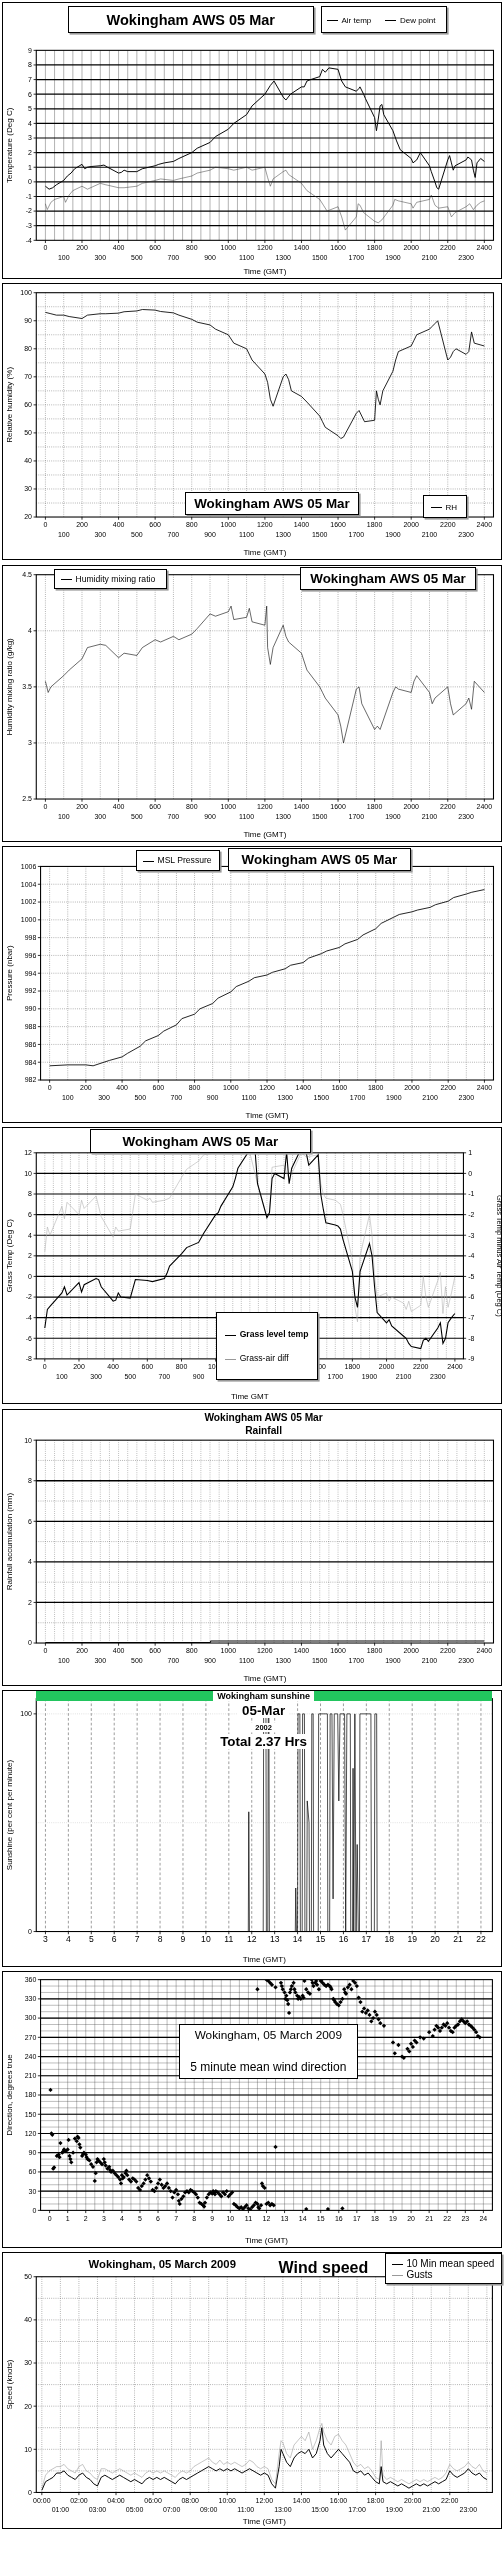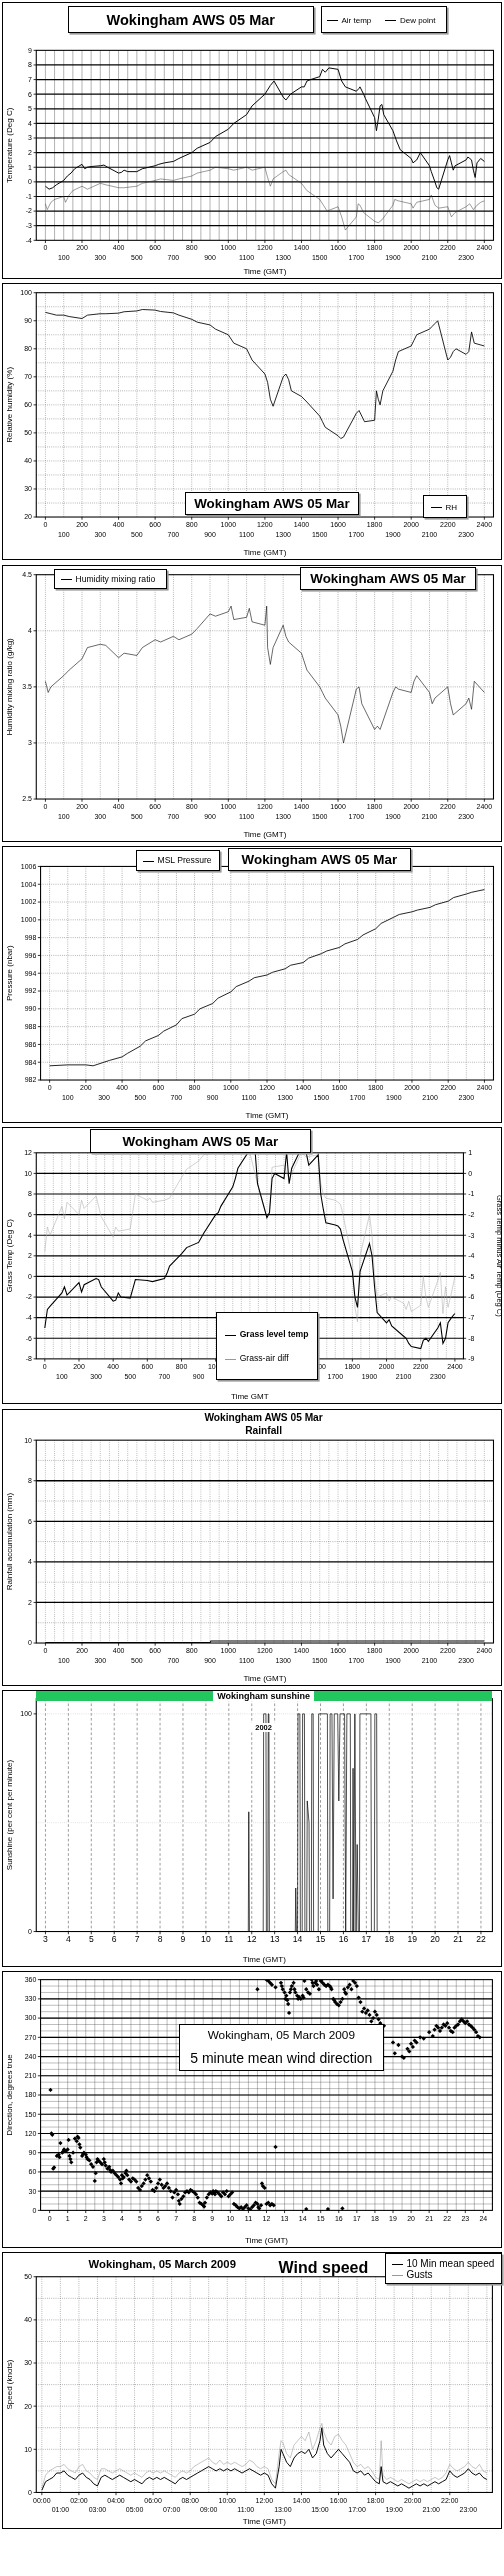--- a/index.html
+++ b/index.html
@@ -36,21 +36,21 @@
   .t6b{top:15px;font-size:10.2px;}
   
   .t7a{top:0px;font-size:9px;background:#22c55e;}
   .t7b{top:11.8px;font-size:13.4px;}
   .t7c{top:32px;font-size:7.5px;}
   .t7d{top:43px;font-size:13.4px;}
   .ct span{background:#fff;padding:0 4.3px;}
   
   .t8{left:176px;top:52px;text-align:center;padding:3.2px 10.7px;box-shadow:none;border:0.5px solid #000;}
   .t8 .big{font-size:11.8px;display:block;}
-  .t8 .small{font-size:14px;display:block;margin-top:8px;}
+  .t8 .small{font-size:12px;display:block;margin-top:18px;}
   
   .t9a{position:absolute;left:86px;top:4.3px;font-size:11.3px;font-weight:bold;}
   .t9b{position:absolute;left:276px;top:5.4px;font-size:16px;font-weight:bold;text-align:center;}
   .l9{left:382px;top:0px;padding:3.2px 6.4px;}
   .l9 .li{display:block;margin:0 0;font-size:10px;}
 </style>
 </head>
 <body>
 
 <div class="panel" id="p1">
@@ -883,21 +883,23 @@
         <line x1="805.2160804020101" y1="448" x2="805.2160804020101" y2="453" stroke="#000" stroke-width="1.5"></line>
         <text x="805.2160804020101" y="467" text-anchor="middle" font-size="16" fill="#000" font-family="&quot;Liberation Sans&quot;,sans-serif">20</text>
         <line x1="847.929648241206" y1="448" x2="847.929648241206" y2="453" stroke="#000" stroke-width="1.5"></line>
         <text x="847.929648241206" y="467" text-anchor="middle" font-size="16" fill="#000" font-family="&quot;Liberation Sans&quot;,sans-serif">21</text>
         <line x1="890.643216080402" y1="448" x2="890.643216080402" y2="453" stroke="#000" stroke-width="1.5"></line>
         <text x="890.643216080402" y="467" text-anchor="middle" font-size="16" fill="#000" font-family="&quot;Liberation Sans&quot;,sans-serif">22</text>
         <text x="487" y="504" text-anchor="middle" font-size="15" fill="#000" font-family="&quot;Liberation Sans&quot;,sans-serif">Time (GMT)</text>
         <text x="16" y="231" text-anchor="middle" font-size="15" fill="#000" font-family="&quot;Liberation Sans&quot;,sans-serif" transform="rotate(-90 16 231)">Sunshine (per cent per minute)</text>
       </svg></div>
   <div class="ct t7a"><span>Wokingham sunshine</span></div>
+  <div class="ct t7b"><span>05-Mar</span></div>
   <div class="ct t7c"><span>2002</span></div>
+  <div class="ct t7d"><span>Total 2.37 Hrs</span></div>
 </div>
 
 <div class="panel">
   <div class="plot"><svg width="498" height="275" viewBox="0 0 928 512">
         <line x1="103.68" y1="14" x2="103.68" y2="444" stroke="#333" stroke-width="0.6"></line>
         <line x1="120.52" y1="14" x2="120.52" y2="444" stroke="#333" stroke-width="0.6"></line>
         <line x1="137.36" y1="14" x2="137.36" y2="444" stroke="#333" stroke-width="0.6"></line>
         <line x1="154.2" y1="14" x2="154.2" y2="444" stroke="#333" stroke-width="0.6"></line>
         <line x1="171.04" y1="14" x2="171.04" y2="444" stroke="#333" stroke-width="0.6"></line>
         <line x1="187.88" y1="14" x2="187.88" y2="444" stroke="#333" stroke-width="0.6"></line>

